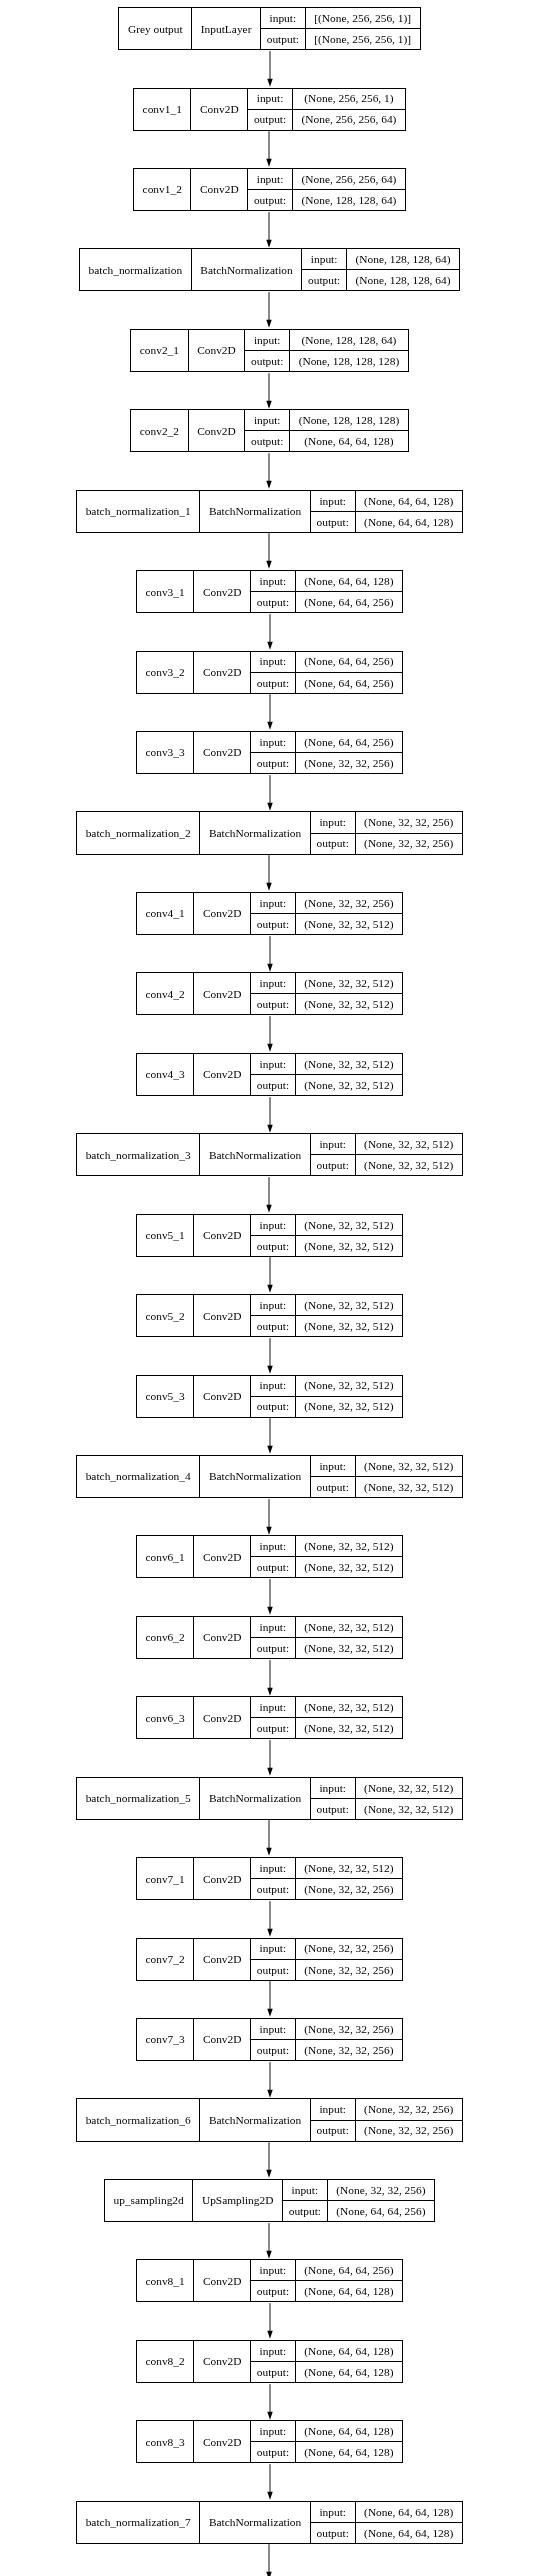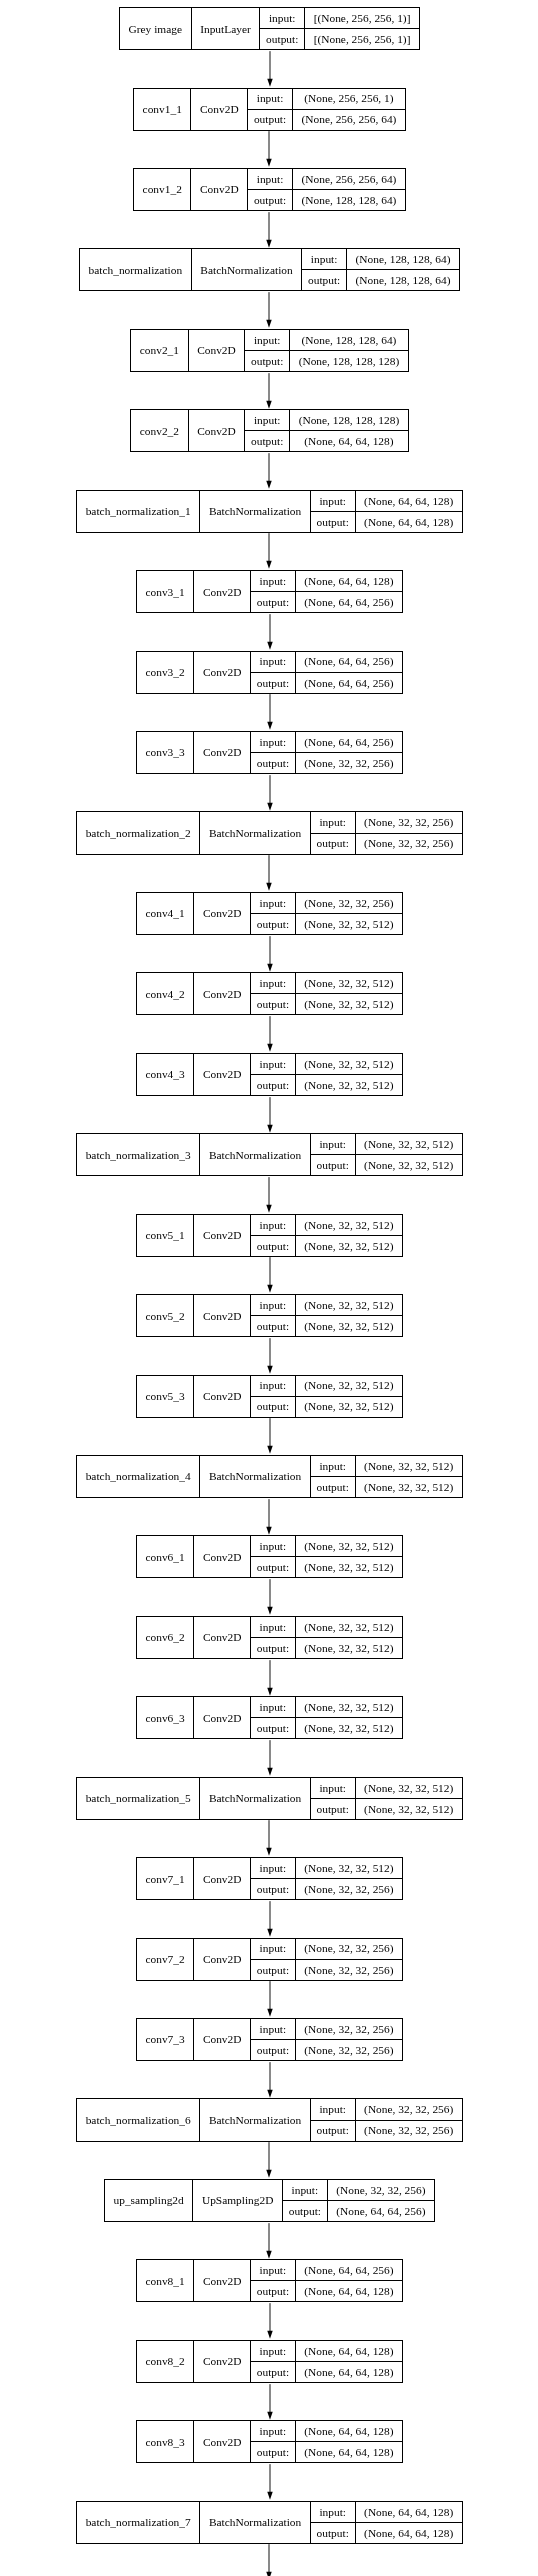--- a/index.html
+++ b/index.html
@@ -48,21 +48,21 @@
 </style>
 </head>
 <body>
 
 <div class="diagram">
 
     <div class="node-wrap">
       <table class="node">
         <tbody>
           <tr>
-            <td class="name" rowspan="2">Grey image</td>
+            <td class="name" rowspan="2">Grey output</td>
             <td class="type" rowspan="2">InputLayer</td>
             <td class="io-label">input:</td>
             <td class="io-value">[(None, 256, 256, 1)]</td>
           </tr>
           <tr>
             <td class="io-label">output:</td>
             <td class="io-value">[(None, 256, 256, 1)]</td>
           </tr>
         </tbody>
       </table>

